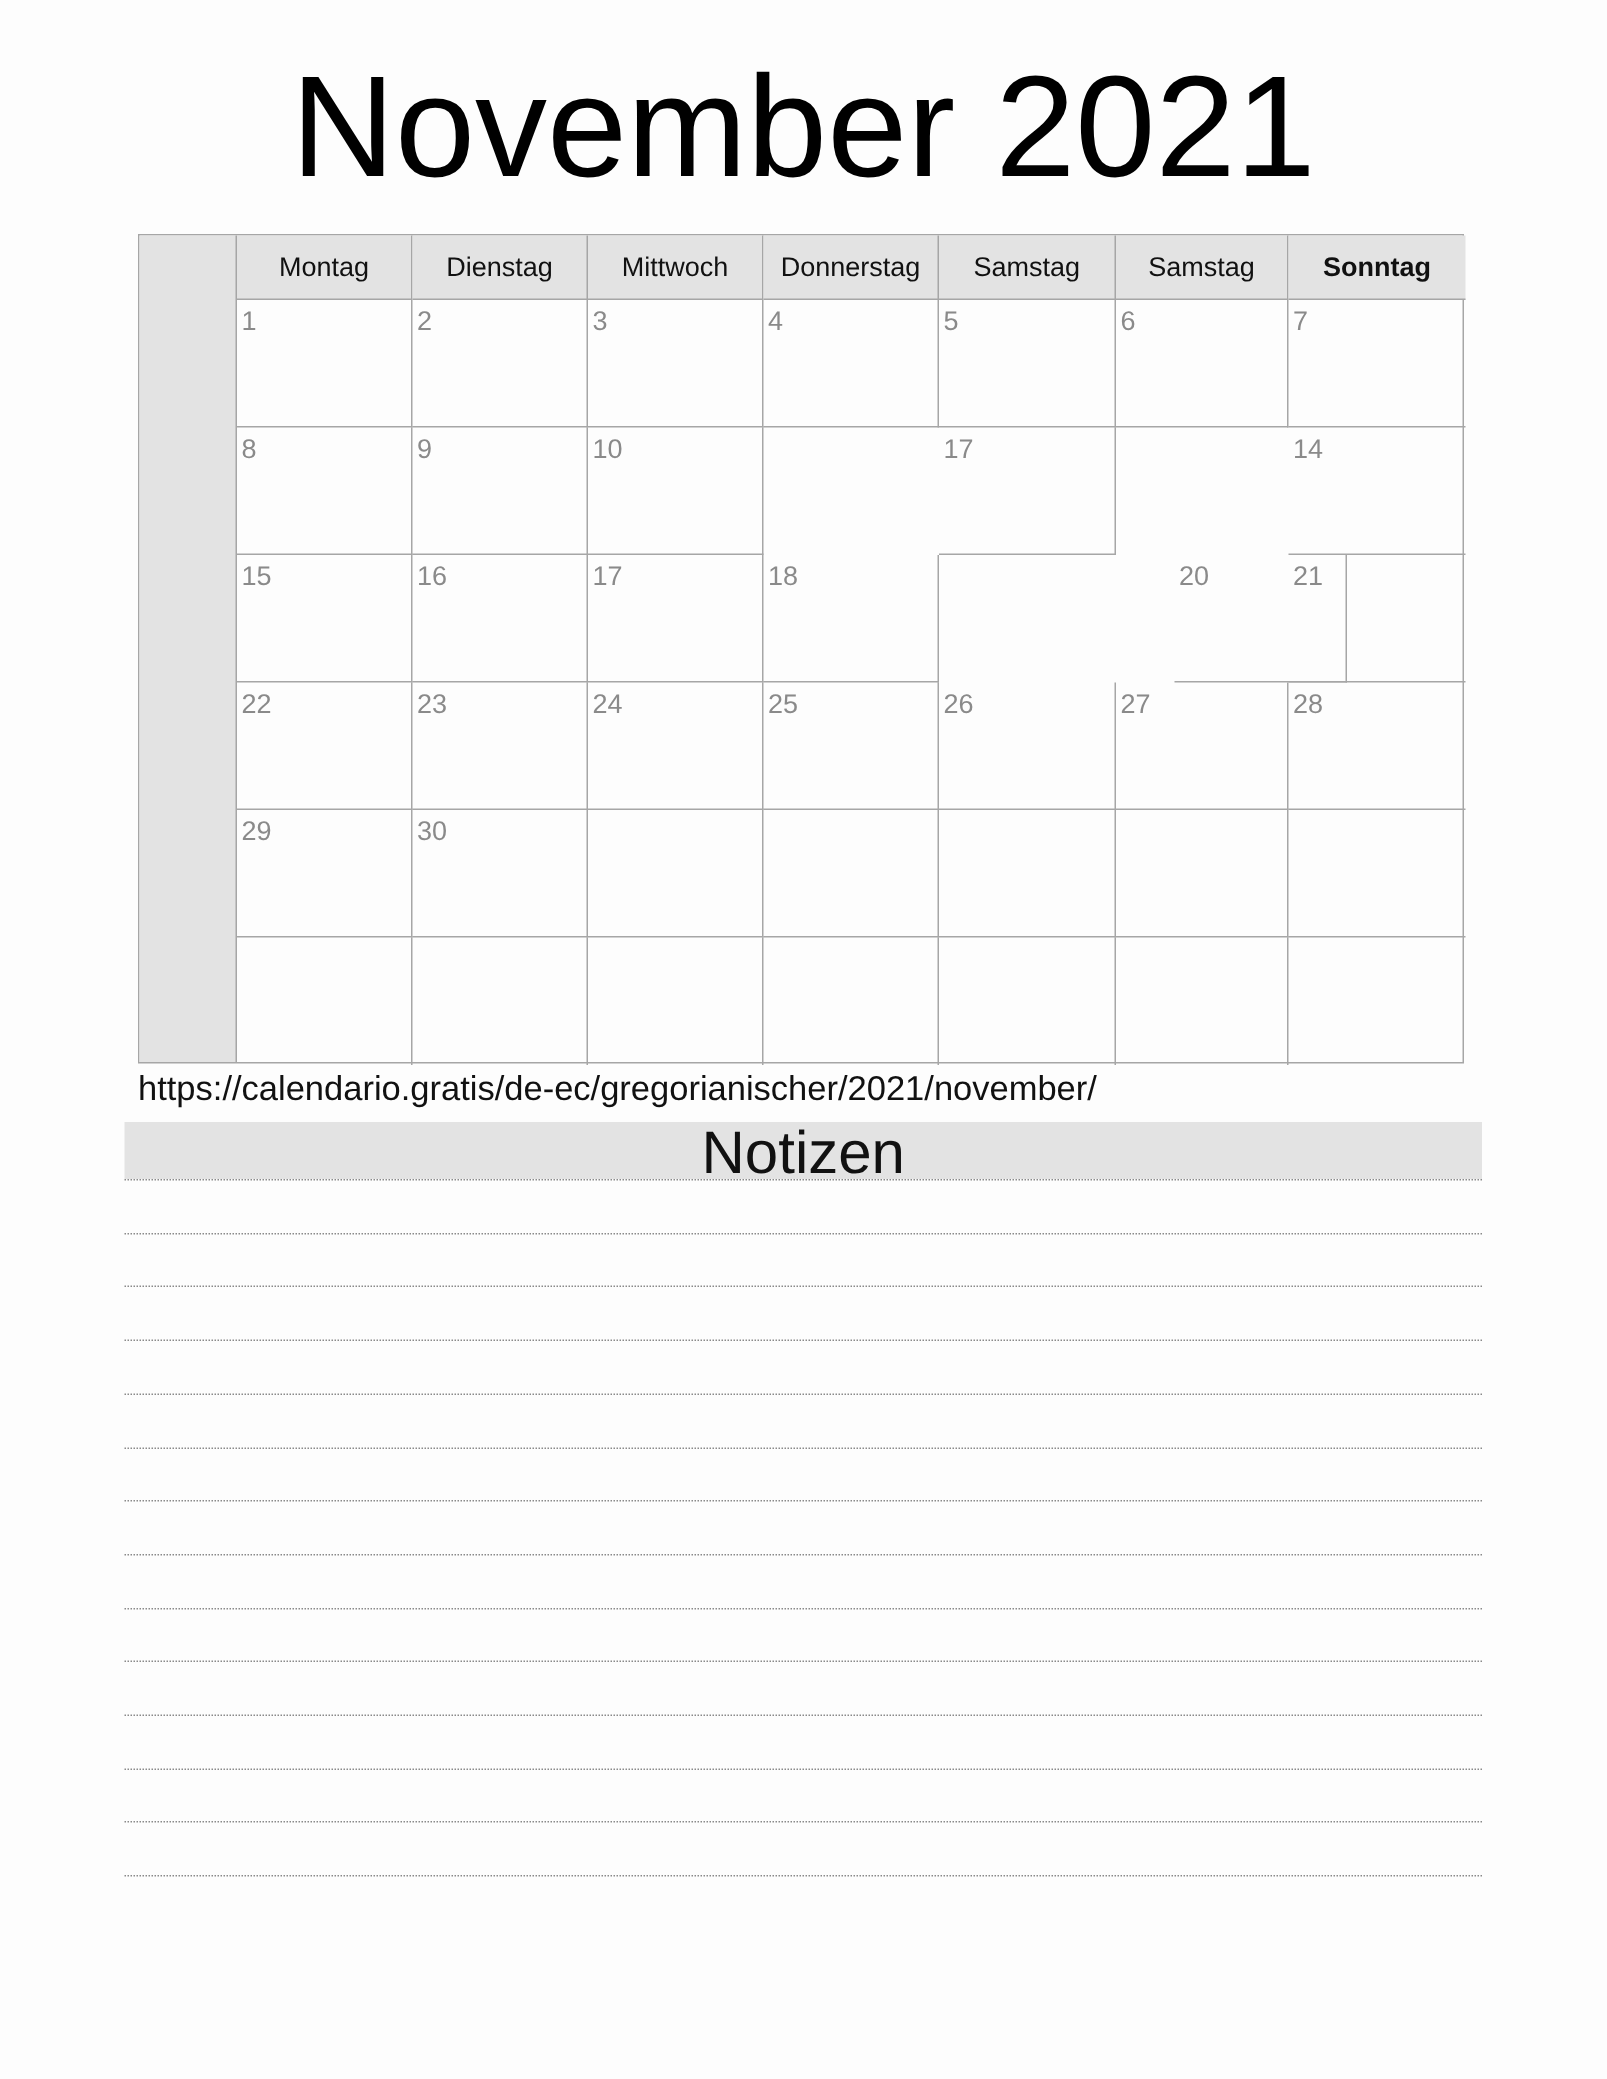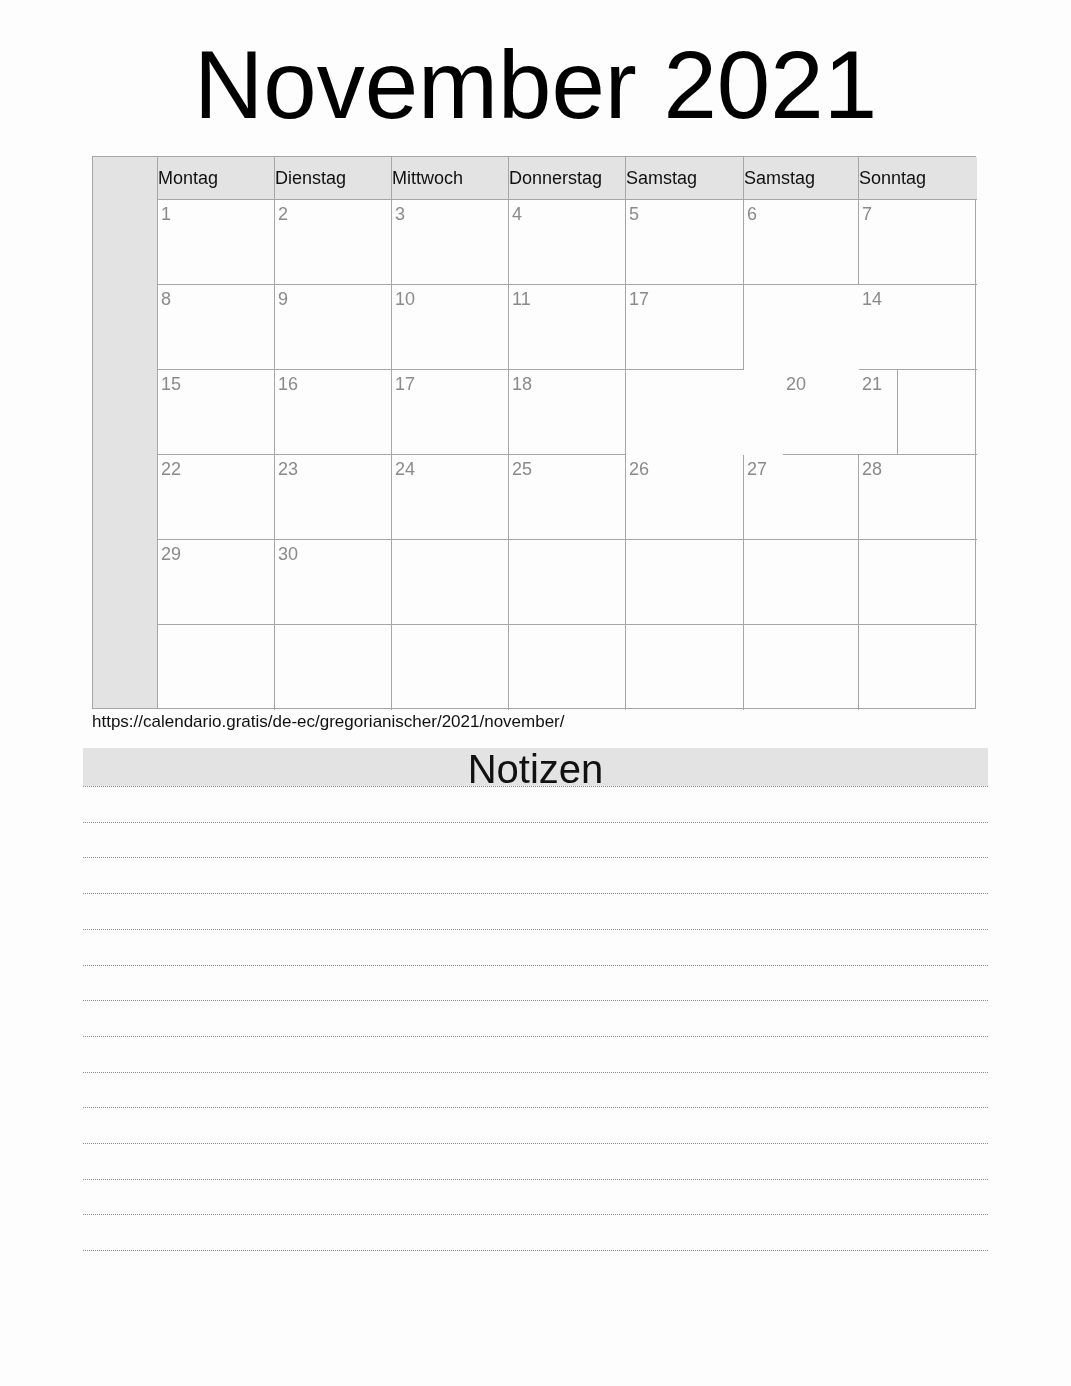--- a/index.html
+++ b/index.html
@@ -15,28 +15,28 @@
     position: absolute; left: 92px; top: 156px; width: 884px; height: 553px;
     border: 1px solid #a6a6a6; box-sizing: border-box; background: #fdfdfd;
   }
   .week-col {
     position: absolute; left: 0; top: 0; width: 65px; height: 100%;
     background: #e3e3e3; border-right: 1px solid #a6a6a6; box-sizing: border-box;
   }
   .hdr {
     position: absolute; top: 0; height: 43px; background: #e3e3e3;
     border-right: 1px solid #a6a6a6; border-bottom: 1px solid #a6a6a6; box-sizing: border-box;
-    font-size: 18px; line-height: 43px; color: #111;
+    font-size: 18px; line-height: 43px; text-align: center; color: #111;
   }
   .cell {
     position: absolute; height: 85px; border-right: 1px solid #a6a6a6; border-bottom: 1px solid #a6a6a6;
     box-sizing: border-box; font-size: 18px; color: #8a8a8a; padding: 4px 0 0 3px;
   }
   .url {
-    position: absolute; left: 92px; top: 712px; font-size: 17px; color: #111;
+    position: absolute; left: 92px; top: 712px; font-size: 23px; color: #111;
   }
   .notes-band {
     position: absolute; left: 83px; top: 748px; width: 905px; height: 38px; background: #e3e3e3;
   }
   .notes-title {
     position: absolute; left: 0; top: 0; width: 100%; text-align: center;
     font-size: 40px; line-height: 42px; color: #111;
   }
   .line {
     position: absolute; left: 83px; width: 905px; height: 0; border-top: 1px dotted #8a8a8a;
@@ -48,32 +48,31 @@
 <div class="title">November 2021</div>
 
 <div class="cal" id="cal">
   <div class="week-col"></div>
 <div class="hdr" style="left: 65px; width: 117px;">Montag</div>
     <div class="hdr" style="left: 182px; width: 117px;">Dienstag</div>
     <div class="hdr" style="left: 299px; width: 117px;">Mittwoch</div>
     <div class="hdr" style="left: 416px; width: 117px;">Donnerstag</div>
     <div class="hdr" style="left: 533px; width: 118px;">Samstag</div>
     <div class="hdr" style="left: 651px; width: 115px;">Samstag</div>
-    <div class="hdr" style="left: 766px; width: 118px; border-right: none;">Sonntag</div>
+    <div class="hdr" style="left: 766px; width: 118px; border-right: none; font-weight: bold;">Sonntag</div>
     <div class="cell" style="left: 65px; width: 117px; top: 43px;"><span>1</span></div>
     <div class="cell" style="left: 182px; width: 117px; top: 43px;"><span>2</span></div>
     <div class="cell" style="left: 299px; width: 117px; top: 43px;"><span>3</span></div>
     <div class="cell" style="left: 416px; width: 117px; top: 43px;"><span>4</span></div>
     <div class="cell" style="left: 533px; width: 118px; top: 43px;"><span>5</span></div>
     <div class="cell" style="left: 651px; width: 115px; top: 43px;"><span>6</span></div>
     <div class="cell" style="left: 766px; width: 118px; top: 43px; border-right: none;"><span>7</span></div>
     <div class="cell" style="left: 65px; width: 117px; top: 128px;"><span>8</span></div>
     <div class="cell" style="left: 182px; width: 117px; top: 128px;"><span>9</span></div>
     <div class="cell" style="left: 299px; width: 117px; top: 128px;"><span>10</span></div>
-    <div class="cell" style="left: 416px; width: 117px; top: 128px;"><span>11</span></div>
     <div class="cell" style="left: 533px; width: 118px; top: 128px;"><span>17</span></div>
     <div class="cell" style="left: 766px; width: 118px; top: 128px; border-right: none;"><span>14</span></div>
     <div class="cell" style="left: 65px; width: 117px; top: 213px;"><span>15</span></div>
     <div class="cell" style="left: 182px; width: 117px; top: 213px;"><span>16</span></div>
     <div class="cell" style="left: 299px; width: 117px; top: 213px;"><span>17</span></div>
     <div class="cell" style="left: 416px; width: 117px; top: 213px;"><span>18</span></div>
     <div class="cell" style="left: 690px; width: 115px; top: 213px;"><span>20</span></div>
     <div class="cell" style="left: 766px; width: 118px; top: 213px; border-right: none;"><span>21</span></div>
     <div class="cell" style="left: 65px; width: 117px; top: 298px;"><span>22</span></div>
     <div class="cell" style="left: 182px; width: 117px; top: 298px;"><span>23</span></div>

